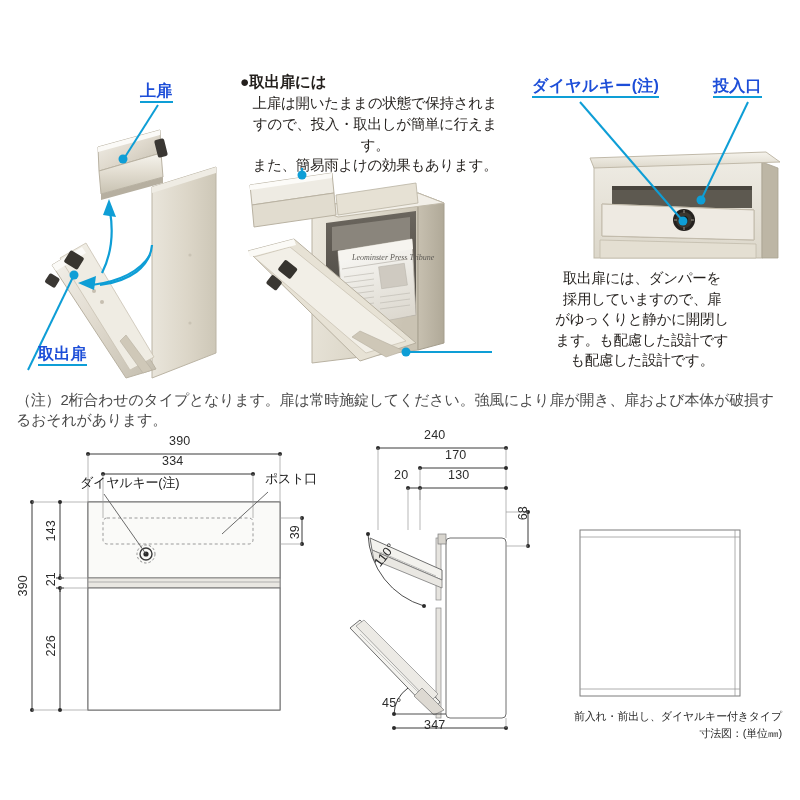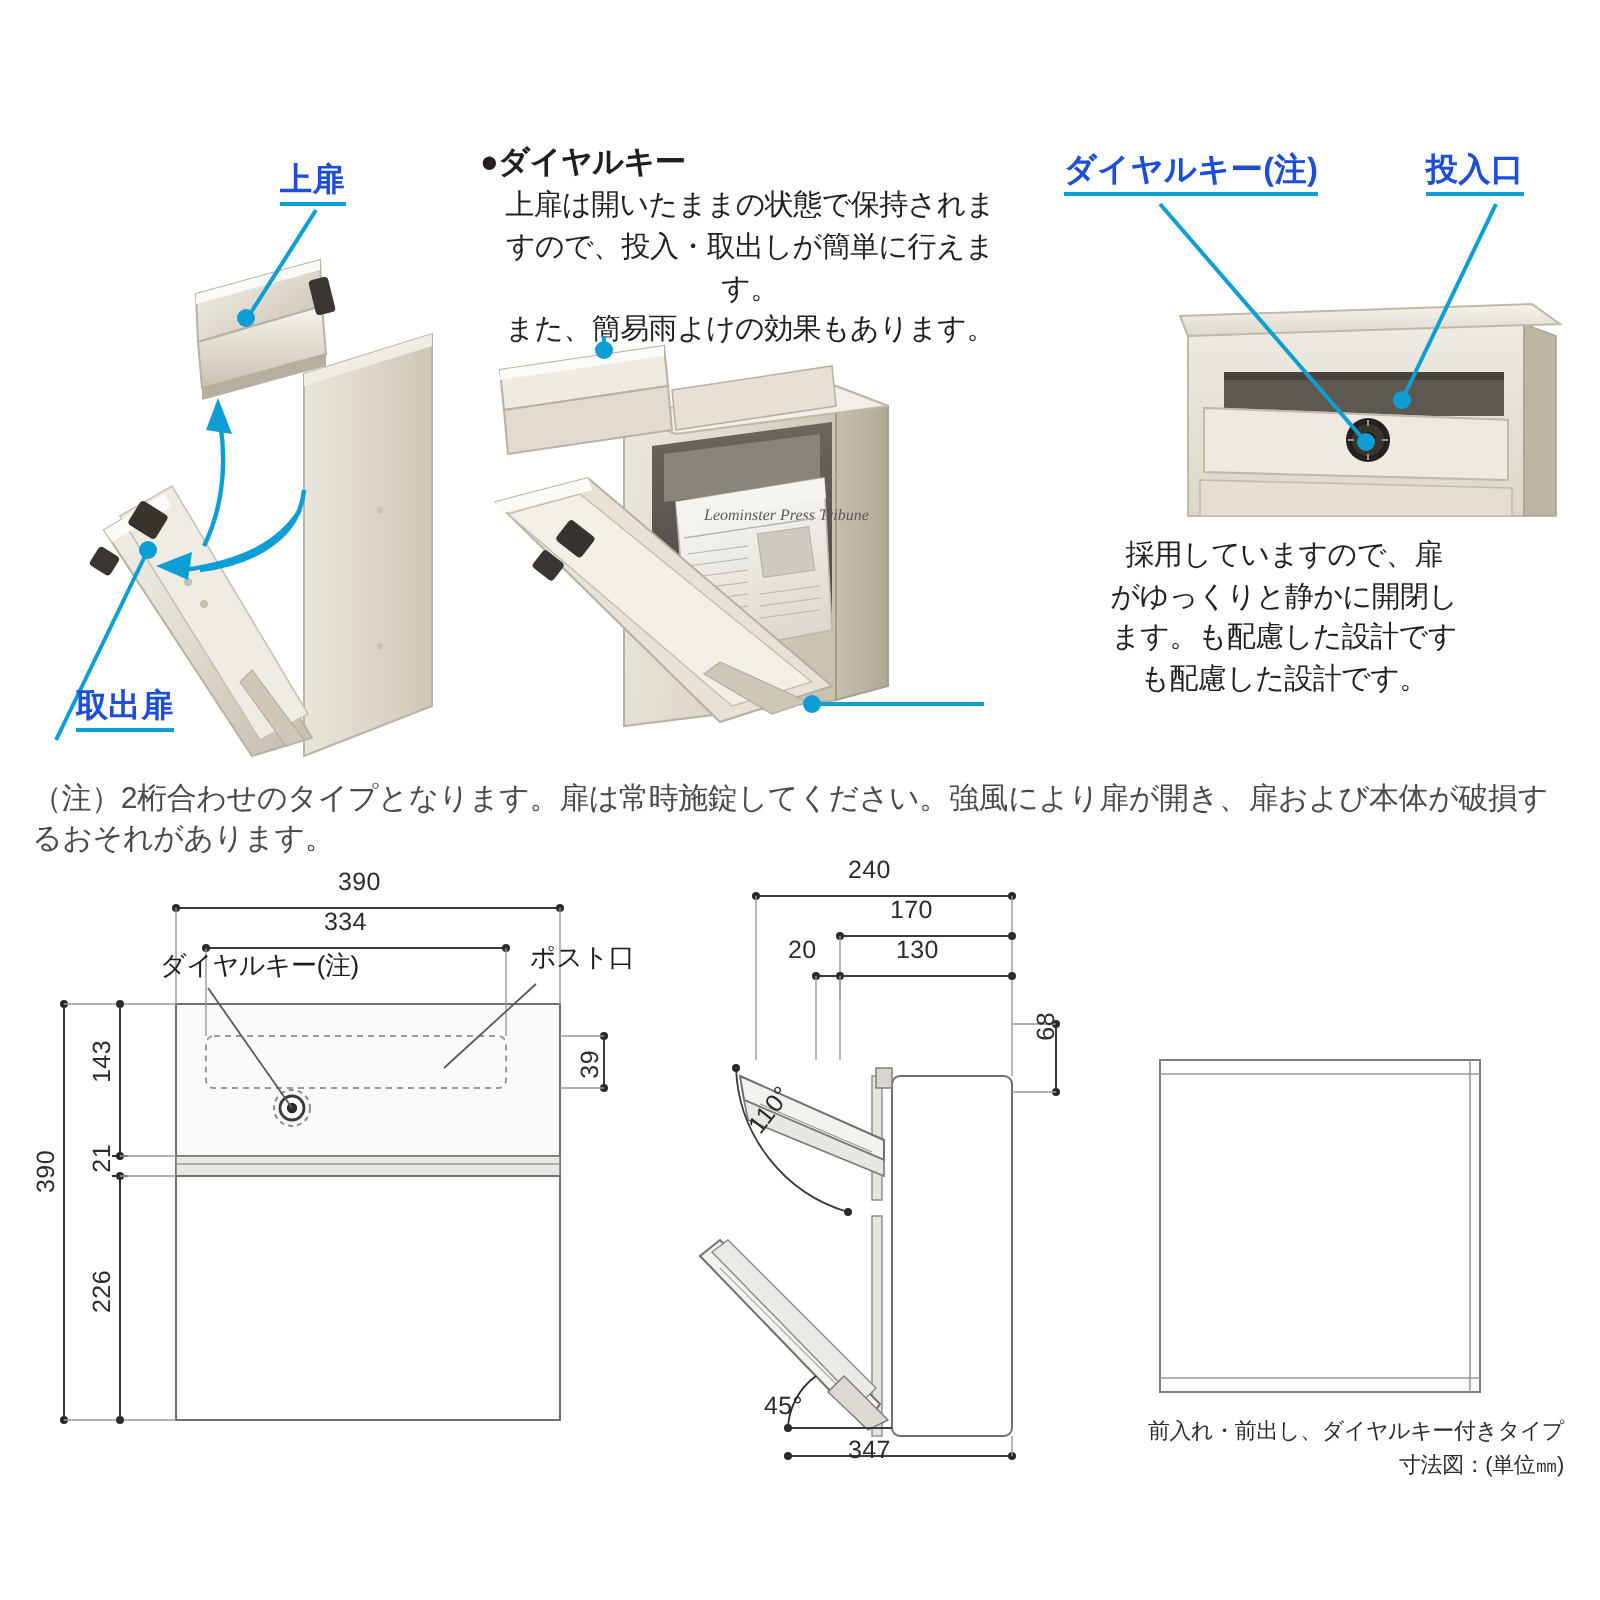--- a/index.html
+++ b/index.html
@@ -158,21 +158,21 @@
       <line x1="138" y1="30" x2="105" y2="82" stroke="#0e9ed6" stroke-width="2"></line>
       <circle cx="103" cy="84" r="4.5" fill="#0e9ed6"></circle>
       <line x1="8" y1="295" x2="53" y2="202" stroke="#0e9ed6" stroke-width="2"></line>
       <circle cx="54" cy="200" r="4.5" fill="#0e9ed6"></circle>
     </svg>
 
     <div class="callout-label" style="left:140px; top:82px;">上扉</div>
     <div class="callout-label" style="left:38px; top:345px;">取出扉</div>
 
     <div class="feature-block" style="left:240px; top:72px; width:270px;">
-      <p class="feature-title">●ダイヤルキー</p>
+      <p class="feature-title">●取出扉には</p>
       <p class="feature-body">上扉は開いたままの状態で保持されま</p>
       <p class="feature-body">すので、投入・取出しが簡単に行えます。</p>
       <p class="feature-body">また、簡易雨よけの効果もあります。</p>
     </div>
 
     <div class="photo" style="left:240px; top:165px; width:250px; height:215px;">
       <svg width="250" height="215" viewBox="0 0 250 215">
         <defs>
           <linearGradient id="mbBody" x1="0" y1="0" x2="1" y2="0.3">
             <stop offset="0%" stop-color="#ece8de"></stop>
@@ -287,20 +287,21 @@
       <line x1="50" y1="32" x2="152" y2="150" stroke="#0e9ed6" stroke-width="2"></line>
       <circle cx="153" cy="151" r="4.5" fill="#0e9ed6"></circle>
       <line x1="218" y1="32" x2="172" y2="128" stroke="#0e9ed6" stroke-width="2"></line>
       <circle cx="171" cy="130" r="4.5" fill="#0e9ed6"></circle>
     </svg>
 
     <div class="callout-label" style="left:532px; top:77px;">ダイヤルキー(注)</div>
     <div class="callout-label" style="left:713px; top:77px;">投入口</div>
 
     <div class="feature-block" style="left:492px; top:268px; width:300px;">
+      <p class="feature-body">取出扉には、ダンパーを</p>
       <p class="feature-body">採用していますので、扉</p>
       <p class="feature-body">がゆっくりと静かに開閉し</p>
       <p class="feature-body">ます。も配慮した設計です</p>
       <p class="feature-body">も配慮した設計です。</p>
     </div>
 
     <div class="note-line">（注）2桁合わせのタイプとなります。扉は常時施錠してください。強風により扉が開き、扉および本体が破損するおそれがあります。</div>
 
   </div>
 

